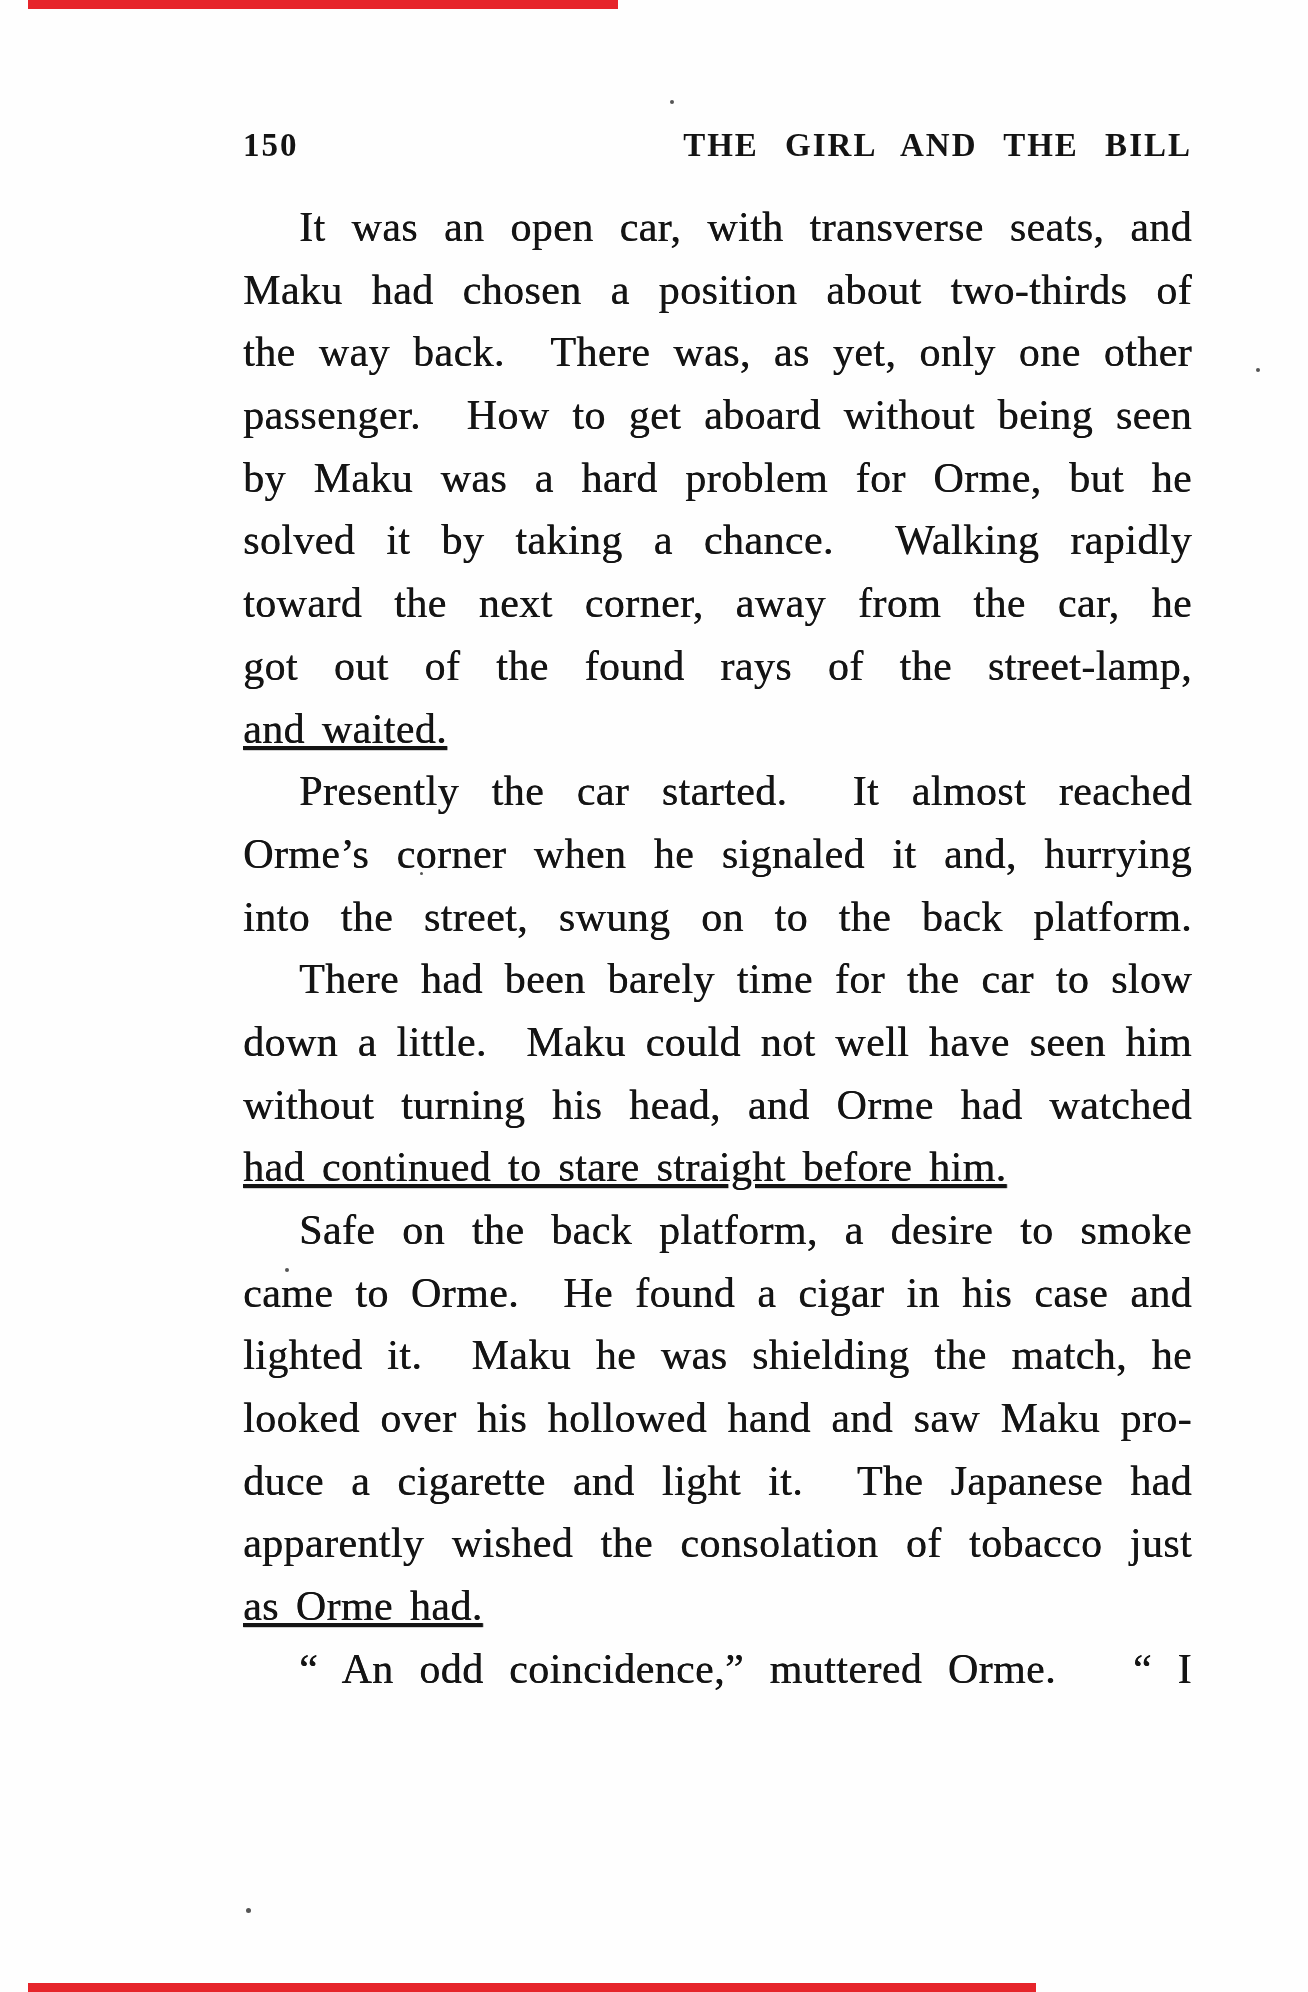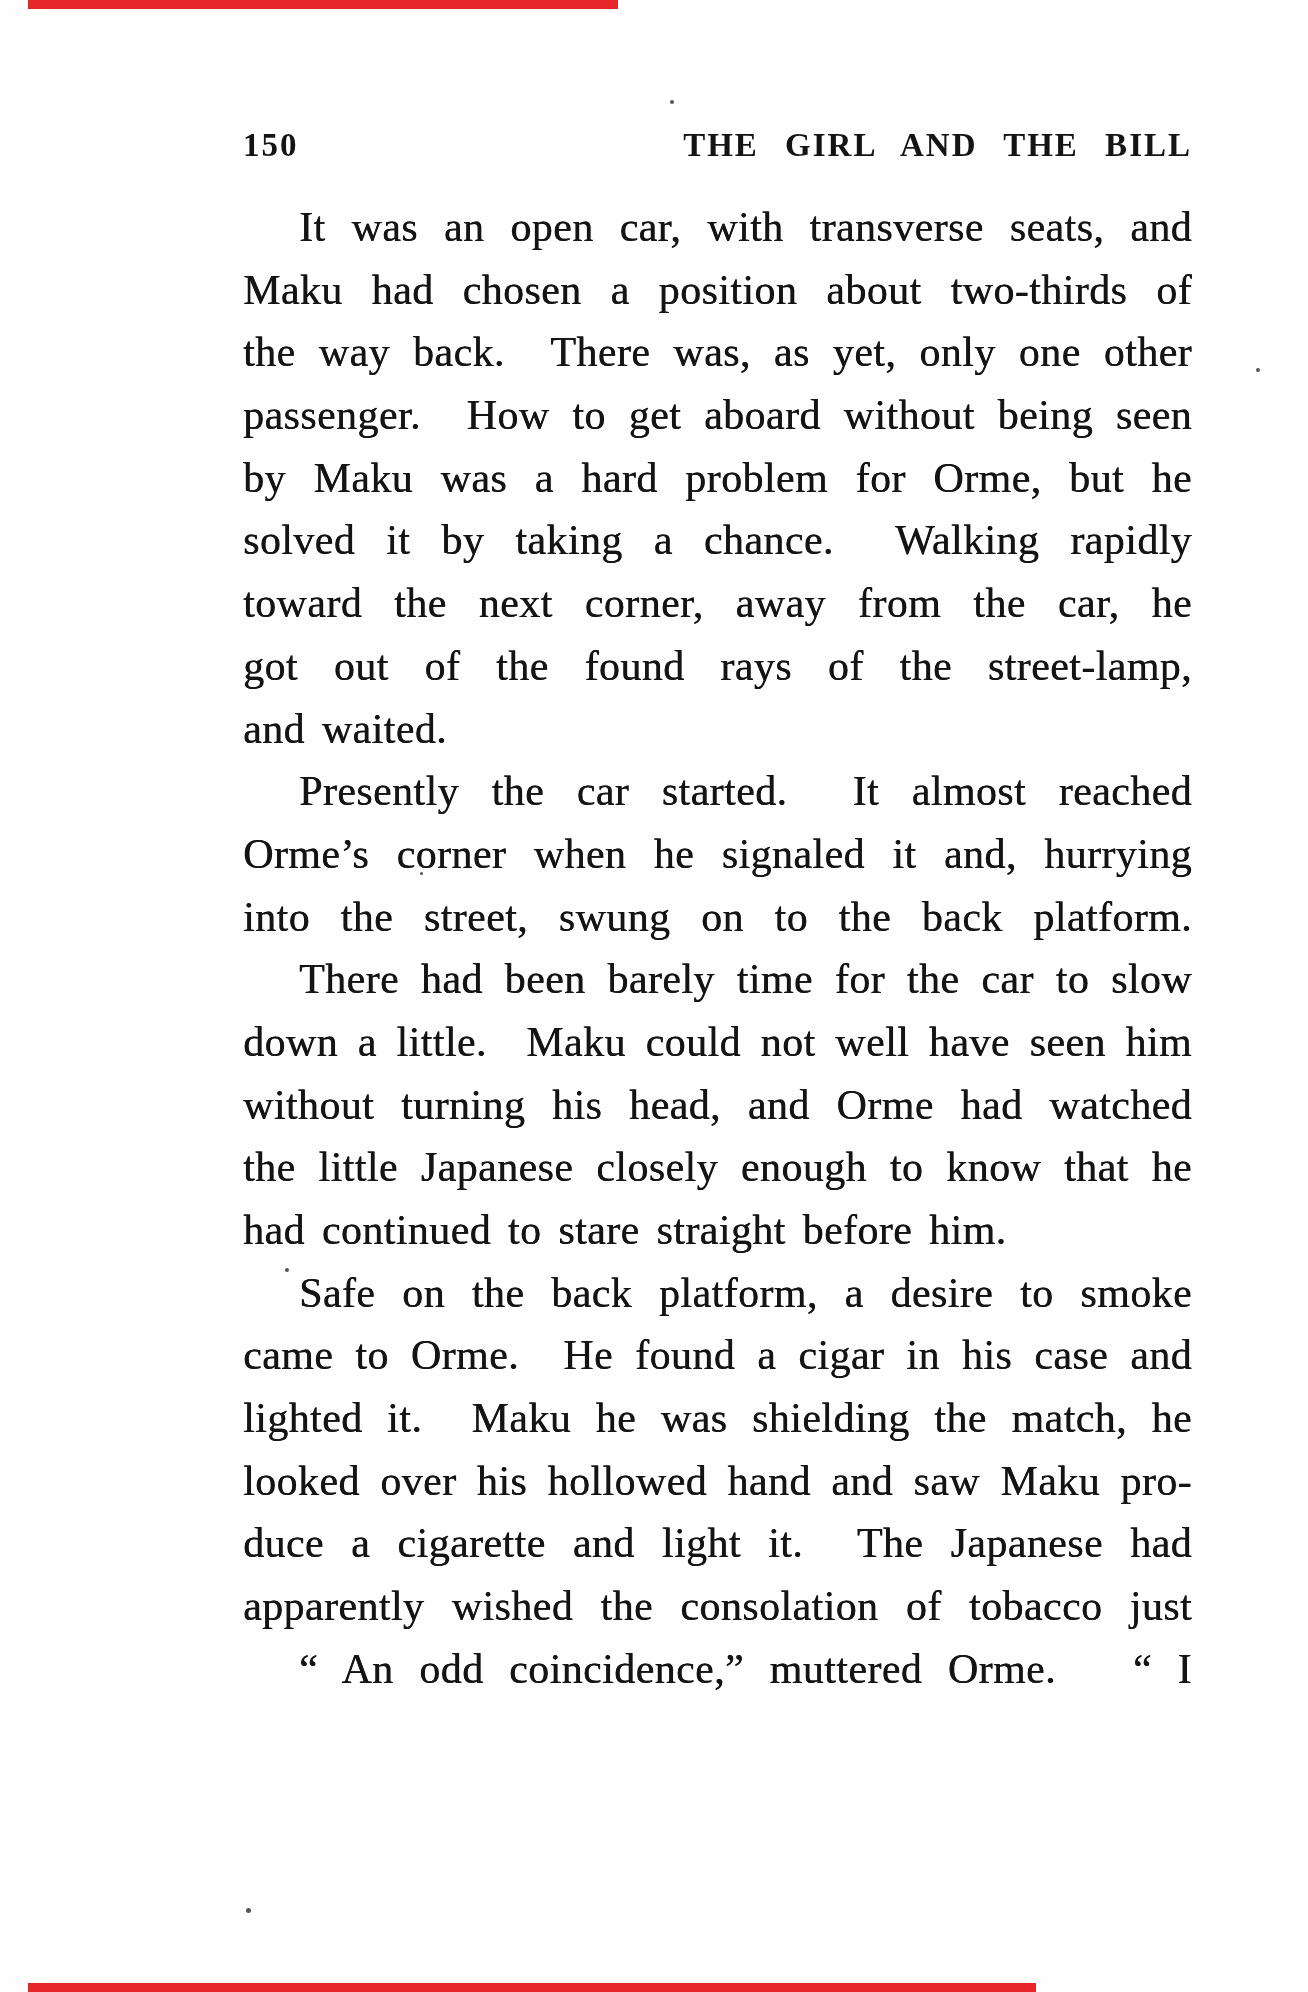--- a/index.html
+++ b/index.html
@@ -42,21 +42,21 @@
     line-height: 62.7px;
     font-size: 42px;
     letter-spacing: 0.4px;
     word-spacing: 6px;
     white-space: pre-wrap;
     text-align: justify;
     text-align-last: justify;
     text-shadow: 0.4px 0.2px 0 currentColor;
     overflow: hidden;
   }
-  .line.natural { text-align-last: left; }
+  .line.natural { text-align-last: left; text-decoration: underline; }
   .line.indent { text-indent: 56px; }
 </style>
 </head>
 <body>
 
 <div class="page">
 
   <div id="artifacts">
       <div class="scan-bar" style="left: 28px; top: 0px; width: 590px; height: 9px; background: rgb(230, 37, 43);"></div>
       <div class="scan-bar" style="left: 28px; top: 1983px; width: 1008px; height: 9px; background: rgb(230, 37, 43);"></div>
@@ -86,30 +86,30 @@
         </div>
         <div class="paragraph">
           <div class="line indent">Presently the car started.  It almost reached</div>
           <div class="line">Orme’s corner when he signaled it and, hurrying</div>
           <div class="line">into the street, swung on to the back platform.</div>
         </div>
         <div class="paragraph">
           <div class="line indent">There had been barely time for the car to slow</div>
           <div class="line">down a little.  Maku could not well have seen him</div>
           <div class="line">without turning his head, and Orme had watched</div>
-          <div class="line">the little Japanese closely enough to know that he</div>
           <div class="line natural">had continued to stare straight before him.</div>
         </div>
         <div class="paragraph">
           <div class="line indent">Safe on the back platform, a desire to smoke</div>
           <div class="line">came to Orme.  He found a cigar in his case and</div>
           <div class="line">lighted it.  Maku he was shielding the match, he</div>
           <div class="line">looked over his hollowed hand and saw Maku pro-</div>
           <div class="line">duce a cigarette and light it.  The Japanese had</div>
           <div class="line">apparently wished the consolation of tobacco just</div>
+          <div class="line natural">as Orme had.</div>
         </div>
         <div class="paragraph">
           <div class="line indent">“ An odd coincidence,” muttered Orme.   “ I</div>
         </div>
       </div>
   </div>
 
 </div>
 
 </body></html>

